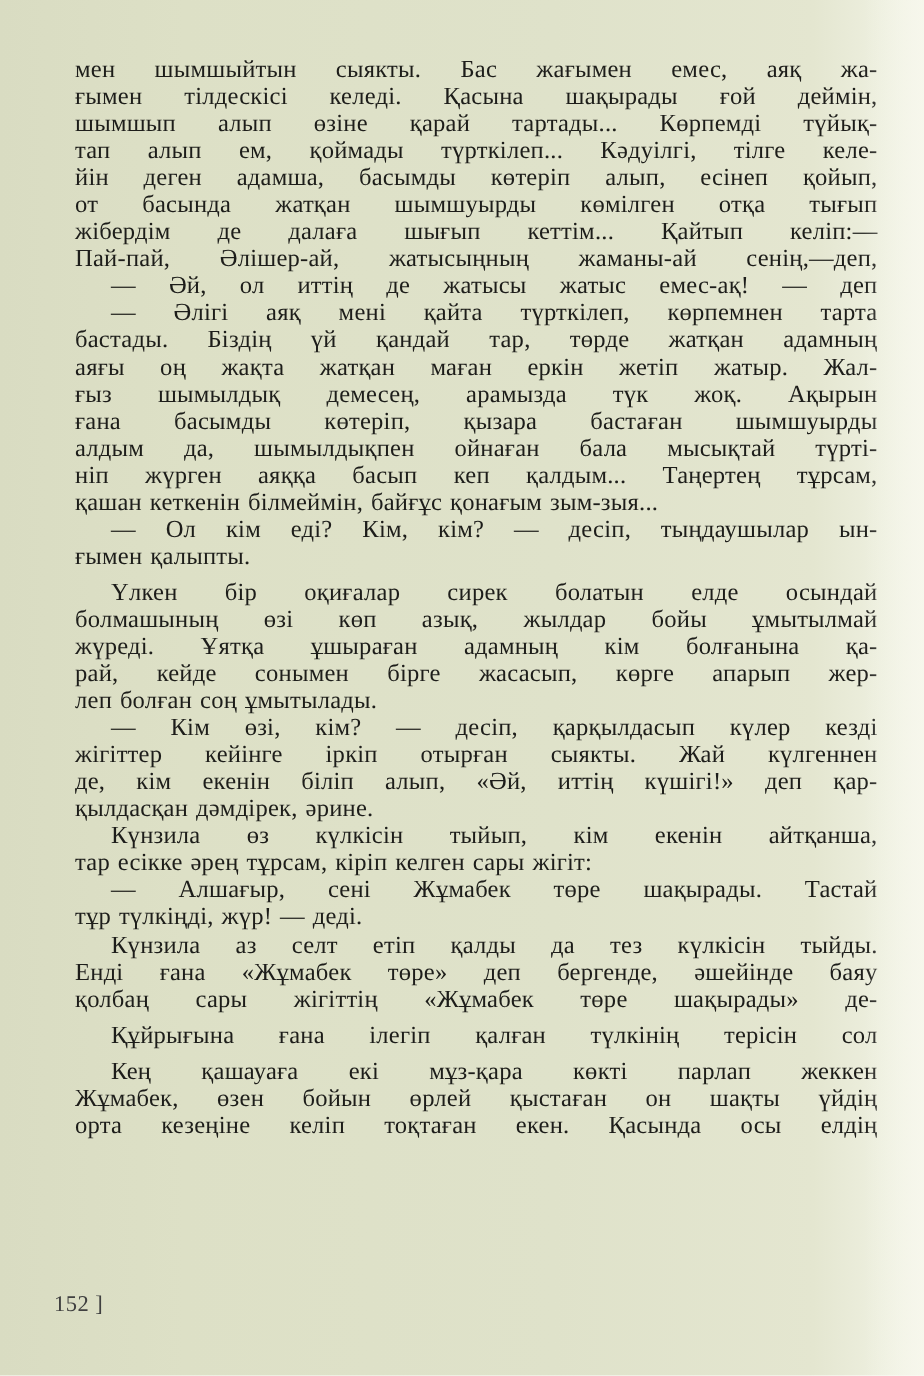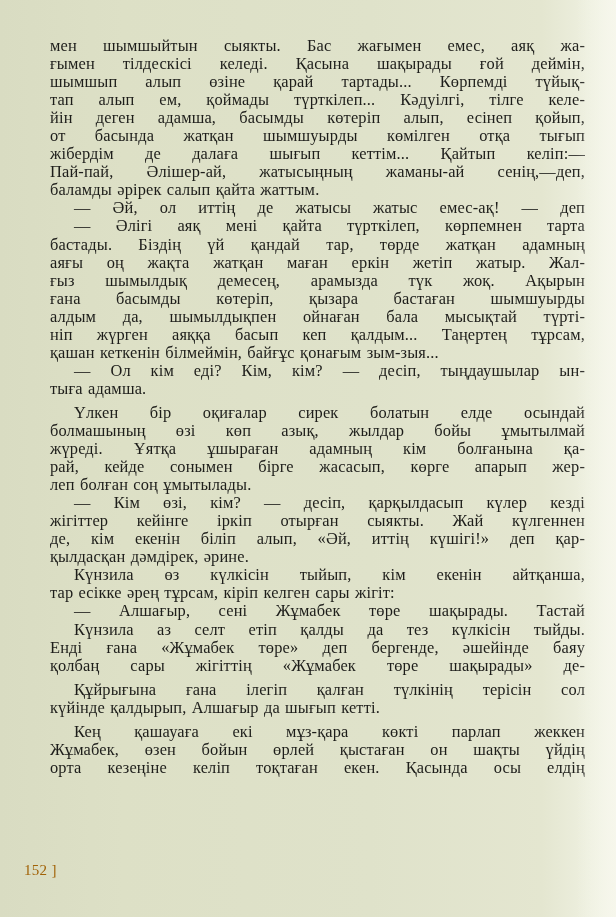--- a/index.html
+++ b/index.html
@@ -35,25 +35,25 @@
       text-align-last: left;
     }
     .line.indent {
       padding-left: 24px;
     }
     .line.gap {
       margin-top: 6px;
     }
     .page-number {
       position: absolute;
-      left: 24px;
+      left: 36px;
       top: 862px;
       font-size: 15px;
       font-family: "Liberation Serif", serif;
-      color: #a16207;
+      color: #404040;
       letter-spacing: 0.3px;
     }
     .stain {
       position: absolute;
       right: 0;
       top: 0;
       width: 40px;
       height: 917px;
       background: linear-gradient(90deg, rgba(255,255,255,0) 0%, rgba(248,248,238,0.7) 100%);
       pointer-events: none;
@@ -64,49 +64,48 @@
 
 <div class="page" id="page-text">
     <div class="line">мен шымшыйтын сыякты.  Бас жағымен емес, аяқ  жа-</div>
     <div class="line">ғымен тілдескісі келеді. Қасына шақырады ғой деймін,</div>
     <div class="line">шымшып алып өзіне қарай тартады... Көрпемді түйық-</div>
     <div class="line">тап алып ем, қоймады түрткілеп... Кәдуілгі, тілге келе-</div>
     <div class="line">йін деген адамша, басымды көтеріп алып, есінеп қойып,</div>
     <div class="line">от басында жатқан шымшуырды көмілген отқа тығып</div>
     <div class="line">жібердім де далаға шығып кеттім...  Қайтып келіп:—</div>
     <div class="line">Пай-пай, Әлішер-ай, жатысыңның жаманы-ай сенің,—деп,</div>
-    <div class="line last">баламды әрірек салып қайта жаттым.</div>
     <div class="line indent">— Әй, ол иттің де жатысы  жатыс емес-ақ! — деп</div>
     <div class="line indent">— Әлігі аяқ мені қайта түрткілеп, көрпемнен тарта</div>
     <div class="line">бастады. Біздің үй қандай тар, төрде жатқан адамның</div>
     <div class="line">аяғы оң жақта жатқан маған еркін жетіп жатыр. Жал-</div>
     <div class="line">ғыз шымылдық демесең,  арамызда түк жоқ. Ақырын</div>
     <div class="line">ғана басымды көтеріп, қызара  бастаған шымшуырды</div>
     <div class="line">алдым да, шымылдықпен ойнаған бала мысықтай түрті-</div>
     <div class="line">ніп жүрген аяққа басып кеп қалдым... Таңертең тұрсам,</div>
     <div class="line last">қашан кеткенін білмеймін, байғұс қонағым зым-зыя...</div>
     <div class="line indent">— Ол кім еді? Кім, кім? — десіп, тыңдаушылар ын-</div>
-    <div class="line last">тыға адамша.</div>
+    <div class="line last">ғымен қалыпты.</div>
     <div class="line indent gap">Үлкен бір оқиғалар сирек  болатын елде осындай</div>
     <div class="line">болмашының өзі көп азық, жылдар бойы ұмытылмай</div>
     <div class="line">жүреді. Ұятқа ұшыраған адамның кім болғанына қа-</div>
     <div class="line">рай, кейде сонымен бірге жасасып, көрге апарып жер-</div>
     <div class="line last">леп болған соң ұмытылады.</div>
     <div class="line indent">— Кім өзі, кім? — десіп,  қарқылдасып күлер кезді</div>
     <div class="line">жігіттер кейінге іркіп отырған сыякты. Жай күлгеннен</div>
     <div class="line">де, кім екенін біліп алып, «Әй, иттің күшігі!» деп қар-</div>
     <div class="line last">қылдасқан дәмдірек, әрине.</div>
     <div class="line indent">Күнзила өз күлкісін тыйып, кім  екенін айтқанша,</div>
     <div class="line last">тар есікке әрең тұрсам, кіріп келген сары жігіт:</div>
     <div class="line indent">— Алшағыр, сені Жұмабек төре шақырады. Тастай</div>
+    <div class="line last">тұр түлкіңді, жүр! — деді.</div>
     <div class="line indent">Күнзила аз селт етіп қалды да тез күлкісін тыйды.</div>
     <div class="line">Енді ғана «Жұмабек төре» деп бергенде, әшейінде баяу</div>
     <div class="line">қолбаң сары жігіттің «Жұмабек төре шақырады» де-</div>
     <div class="line indent gap">Құйрығына ғана ілегіп қалған түлкінің терісін сол</div>
-    <div class="line last">күйінде қалдырып, Алшағыр да шығып кетті.</div>
     <div class="line indent gap">Кең қашауаға екі  мұз-қара  көкті парлап жеккен</div>
     <div class="line">Жұмабек, өзен бойын өрлей қыстаған он шақты үйдің</div>
     <div class="line">орта кезеңіне келіп тоқтаған екен. Қасында осы елдің</div>
   </div>
 
 <div class="page-number">152 ]</div>
 
 <div class="stain"></div>
 
 </body></html>

